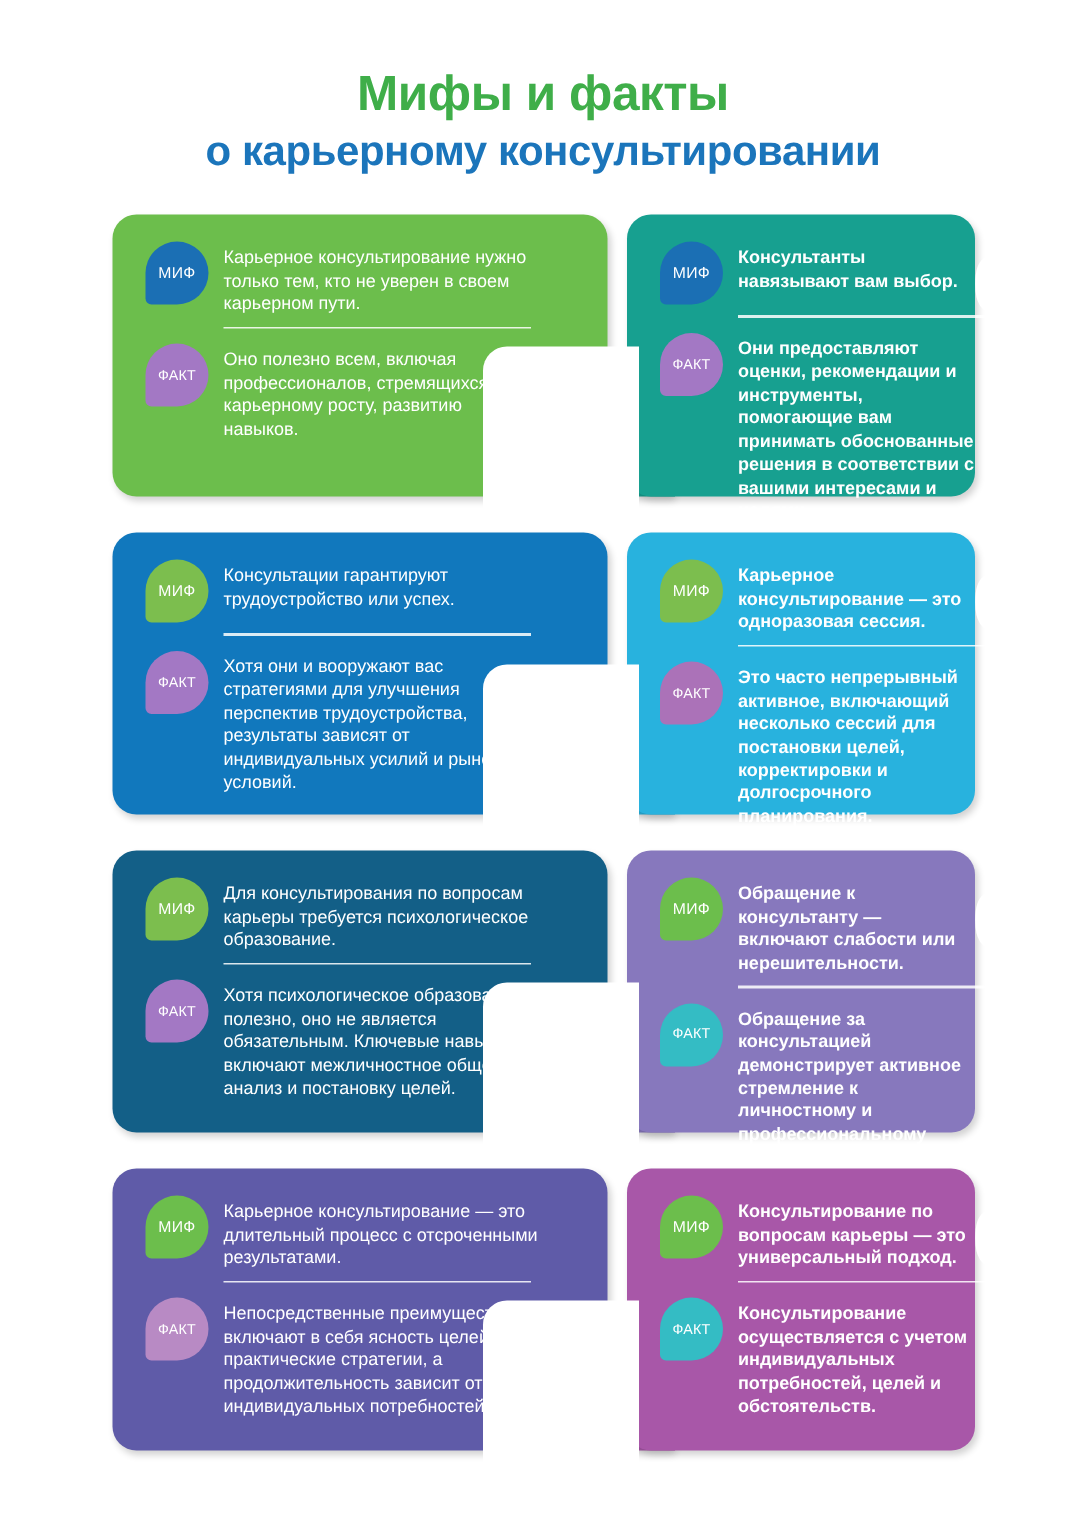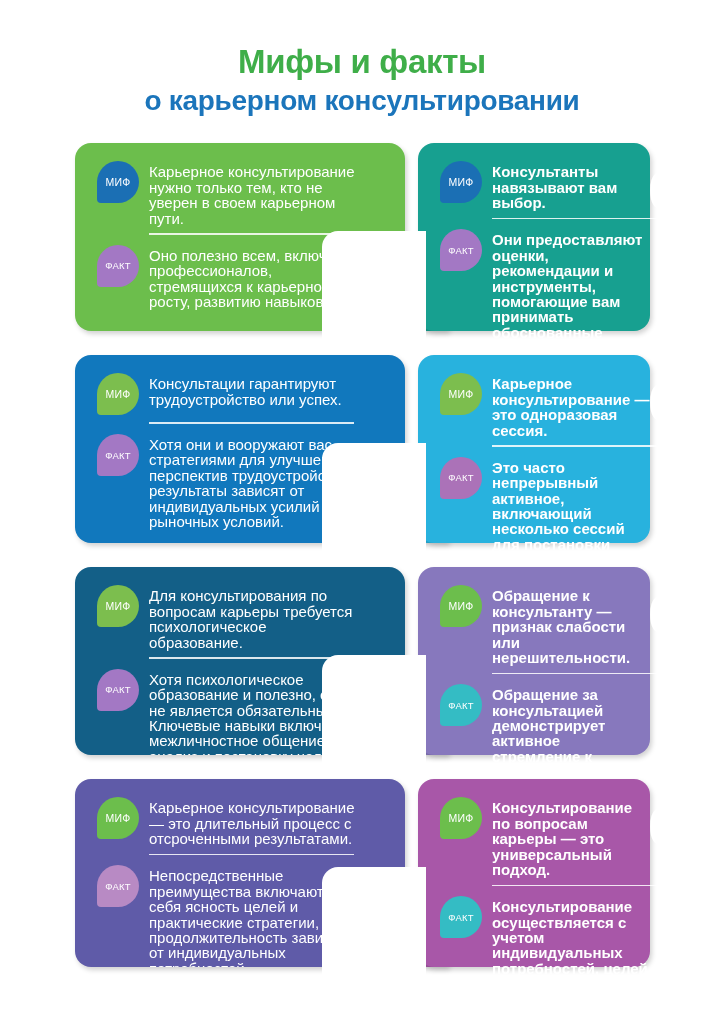--- a/index.html
+++ b/index.html
@@ -67,21 +67,21 @@
     border-radius: 50% 50% 50% 4px;
     display: flex; align-items: center; justify-content: center;
     color: #ffffff; font-weight: normal;
     font-size: 10.5px; letter-spacing: 0.2px;
     margin-left: 22px;
   }
   .badge.small-text { font-size: 9.5px; }
 
   .btext {
     color: #ffffff;
-    font-size: 15px;
+    font-size: 12px;
     line-height: 15.4px;
     margin-left: 10px;
     max-width: 210px;
     padding-top: 3px;
   }
   .card-right .btext { max-width: 208px; font-weight: bold; }
 
   .divider {
     height: 1.6px; background: rgba(255,255,255,0.85);
     margin: 7px 0 2px 74px; width: 205px;
@@ -100,21 +100,21 @@
   .num-odd  { right: 14px; top: 20px; }
   .num-even { left: 348px; top: 118px; }
 </style>
 </head>
 <body>
 
 <div class="page">
 
   <div class="header">
     <div class="title-main" style="color: rgb(63, 174, 73);">Мифы и факты</div>
-    <div class="title-sub" style="color: rgb(27, 117, 187);">о карьерном консультировании</div>
+    <div class="title-sub" style="color: rgb(27, 117, 187);">о карьерному консультировании</div>
   </div>
 
   <div class="rows">
 
     <div class="row">
       <div class="card-left" style="background-color: rgb(108, 190, 76);">
         <div class="card-inner">
           <div class="block myth">
             <div class="badge" style="background-color: rgb(27, 111, 180);">МИФ</div>
             <div class="btext">Карьерное консультирование нужно только тем, кто не уверен в своем карьерном пути.</div>
@@ -191,21 +191,21 @@
             <div class="btext">Хотя психологическое образование и полезно, оно не является обязательным. Ключевые навыки включают межличностное общение, анализ и постановку целей.</div>
           </div>
         </div>
       </div>
       <div class="notch"></div>
       <div class="card-right-tab" style="background-color: rgb(135, 120, 189);"></div>
       <div class="card-right" style="background-color: rgb(135, 120, 189);">
         <div class="card-inner">
           <div class="block myth">
             <div class="badge" style="background-color: rgb(108, 190, 76);">МИФ</div>
-            <div class="btext">Обращение к консультанту — признак слабости или нерешительности.</div>
+            <div class="btext">Обращение к консультанту — включают слабости или нерешительности.</div>
           </div>
           <div class="divider"></div>
           <div class="block fact">
             <div class="badge small-text" style="background-color: rgb(52, 188, 196);">ФАКТ</div>
             <div class="btext">Обращение за консультацией демонстрирует активное стремление к личностному и профессиональному росту.</div>
           </div>
         </div>
       </div>
       <div class="num num-odd">05</div>
       <div class="num num-even">06</div>

